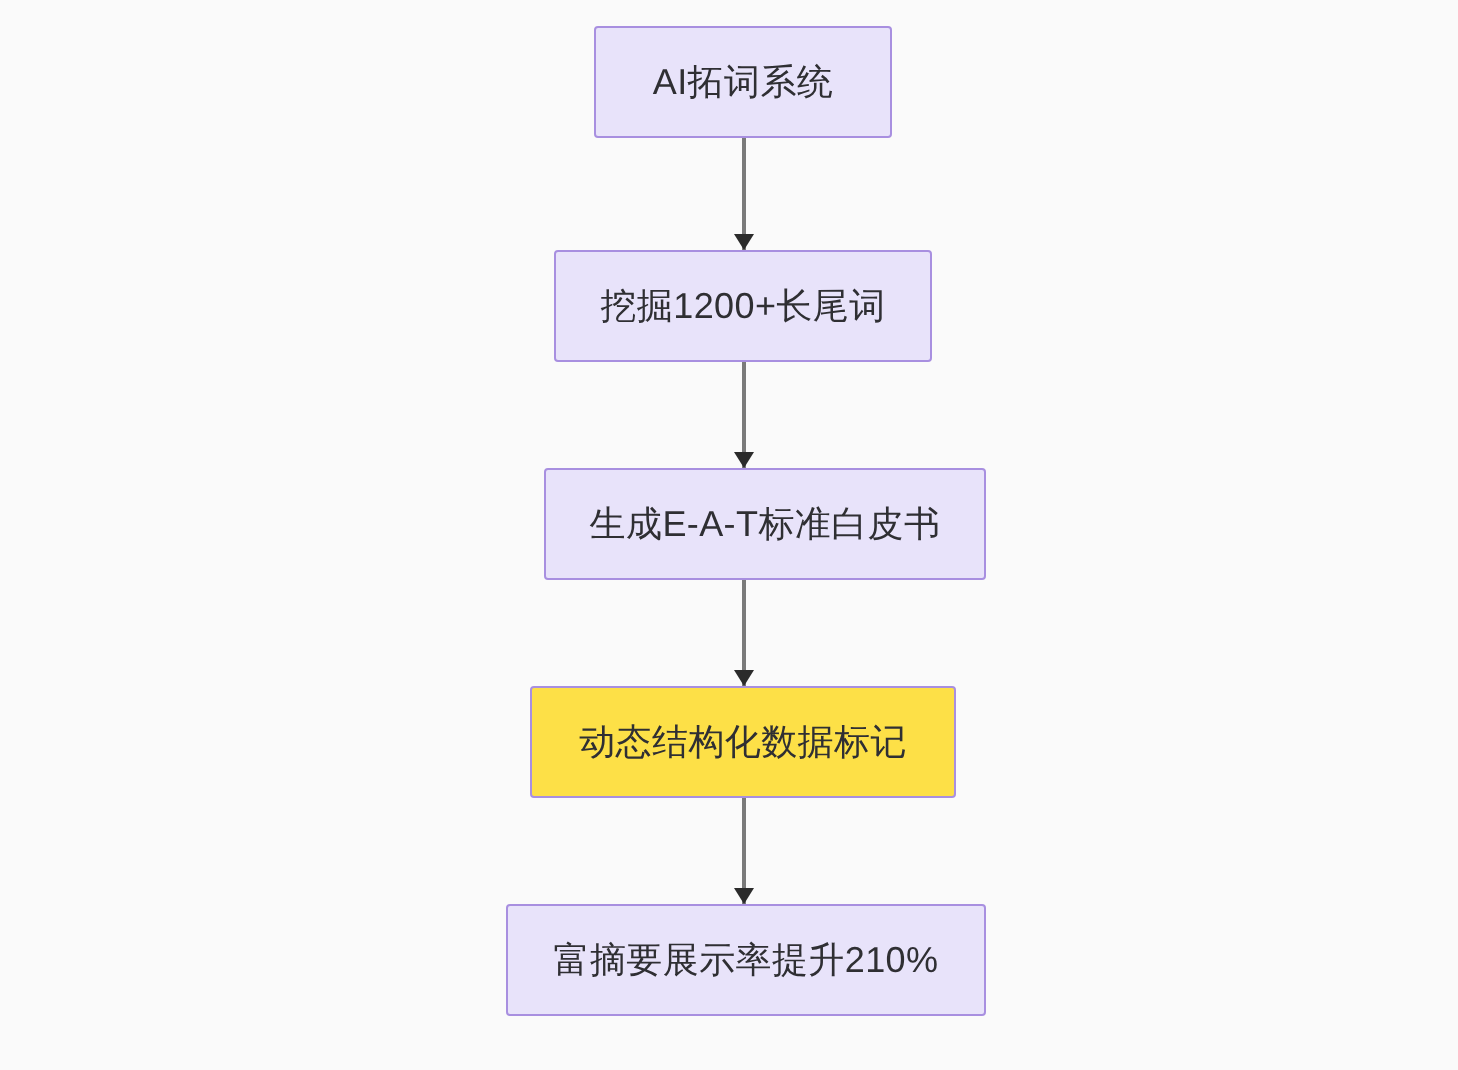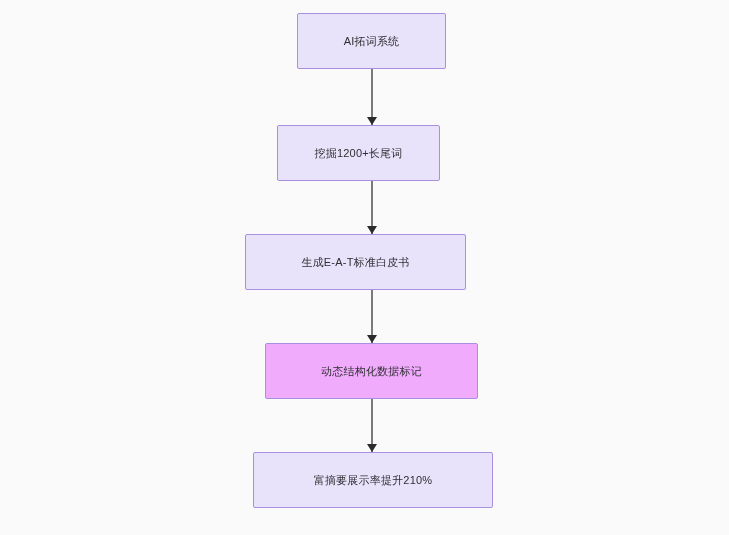--- a/index.html
+++ b/index.html
@@ -21,21 +21,21 @@
   .node {
     position: absolute;
     box-sizing: border-box;
     background: #e8e3fa;
     border: 1.6px solid #a88fe0;
     border-radius: 2px;
     display: flex;
     align-items: center;
     justify-content: center;
     color: #2f2f33;
-    font-size: 11px;
+    font-size: 18px;
     letter-spacing: 0.2px;
     white-space: nowrap;
     line-height: 1;
   }
   .node-label {
     display: block;
     padding: 0 10px;
   }
   .edge {
     position: absolute;
@@ -76,29 +76,29 @@
   </div>
   <div class="edge" style="left: 371px; top: 399px; width: 2px; height: 53px;">
     <div class="edge-line" style="height: 53px; background: rgb(122, 122, 122);"></div>
     <div class="edge-head" style="top: 45px; border-top-color: rgb(43, 43, 43);"></div>
   </div>
 
   <div class="node" style="left: 297px; top: 13px; width: 149px; height: 56px; background: rgb(232, 227, 250); border-color: rgb(168, 143, 224); color: rgb(47, 47, 51);">
     <span class="node-label">AI拓词系统</span>
   </div>
 
-  <div class="node" style="left: 277px; top: 125px; width: 163px; height: 56px; background: rgb(232, 227, 250); border-color: rgb(168, 143, 224); color: rgb(47, 47, 51);">
+  <div class="node" style="left: 277px; top: 125px; width: 189px; height: 56px; background: rgb(232, 227, 250); border-color: rgb(168, 143, 224); color: rgb(47, 47, 51);">
     <span class="node-label">挖掘1200+长尾词</span>
   </div>
 
-  <div class="node" style="left: 245px; top: 234px; width: 221px; height: 56px; background: rgb(232, 227, 250); border-color: rgb(168, 143, 224); color: rgb(47, 47, 51);">
+  <div class="node" style="left: 272px; top: 234px; width: 221px; height: 56px; background: rgb(232, 227, 250); border-color: rgb(168, 143, 224); color: rgb(47, 47, 51);">
     <span class="node-label">生成E-A-T标准白皮书</span>
   </div>
 
-  <div class="node" style="left: 265px; top: 343px; width: 213px; height: 56px; background: #f0abfc; border-color: rgb(168, 143, 224); color: rgb(47, 47, 51);">
+  <div class="node" style="left: 265px; top: 343px; width: 213px; height: 56px; background: #fde047; border-color: rgb(168, 143, 224); color: rgb(47, 47, 51);">
     <span class="node-label">动态结构化数据标记</span>
   </div>
 
   <div class="node" style="left: 253px; top: 452px; width: 240px; height: 56px; background: rgb(232, 227, 250); border-color: rgb(168, 143, 224); color: rgb(47, 47, 51);">
     <span class="node-label">富摘要展示率提升210%</span>
   </div>
 
 </div>
 
 </body></html>

